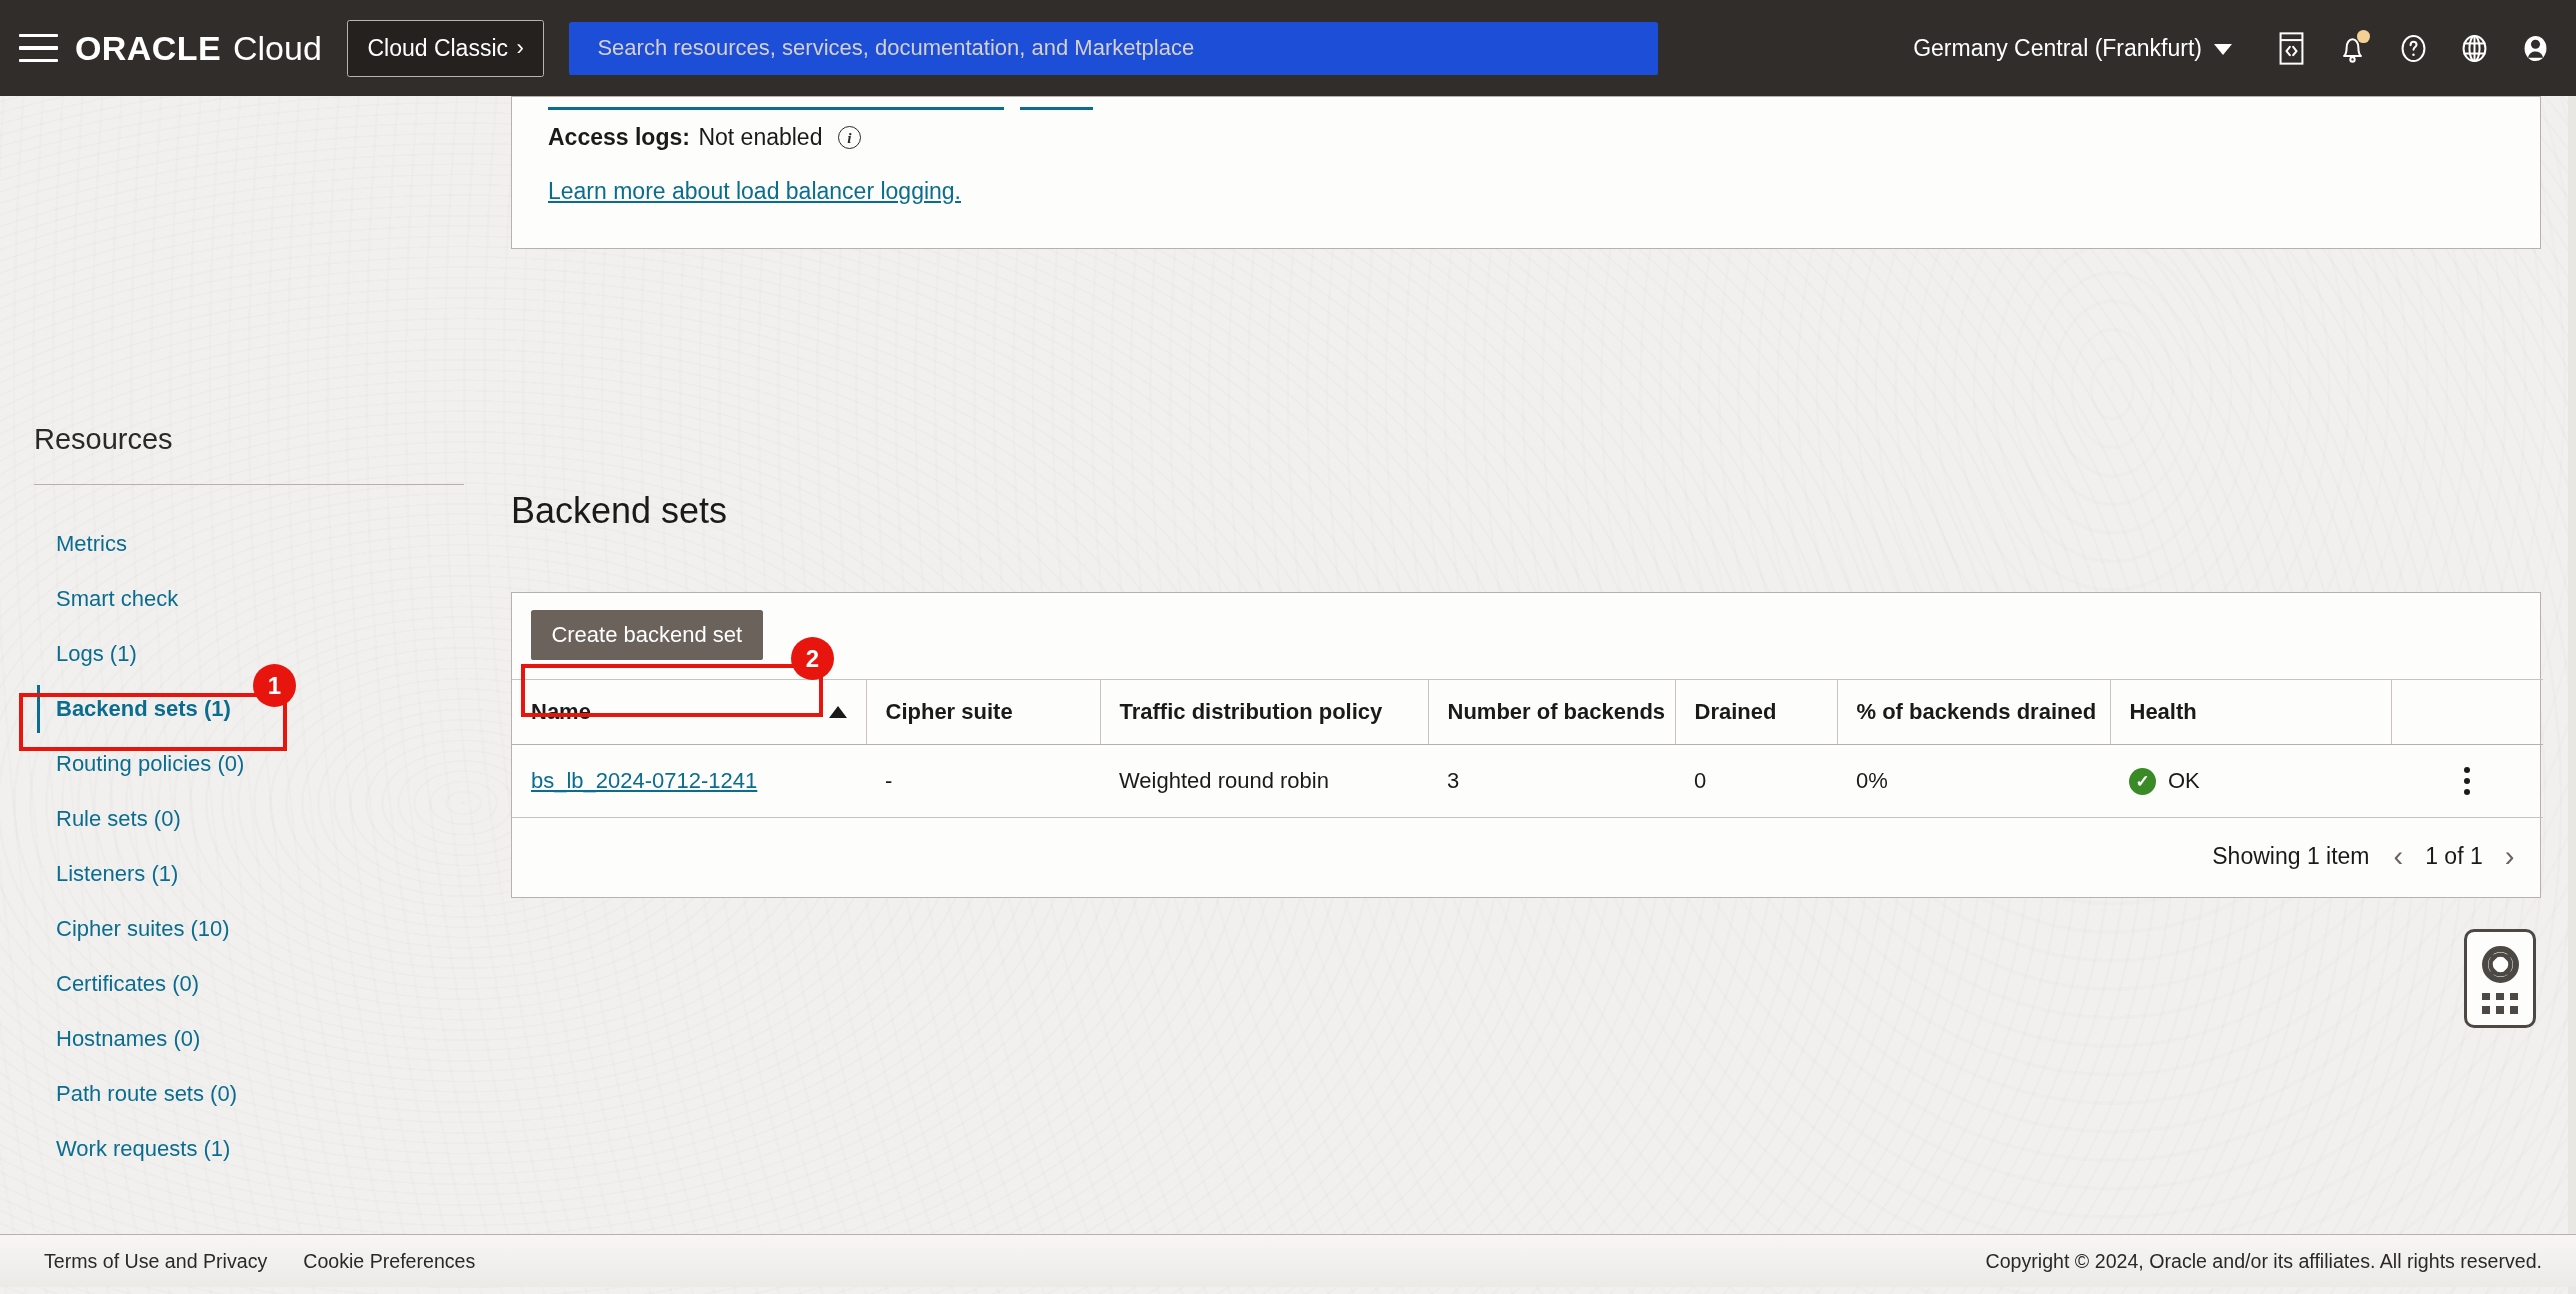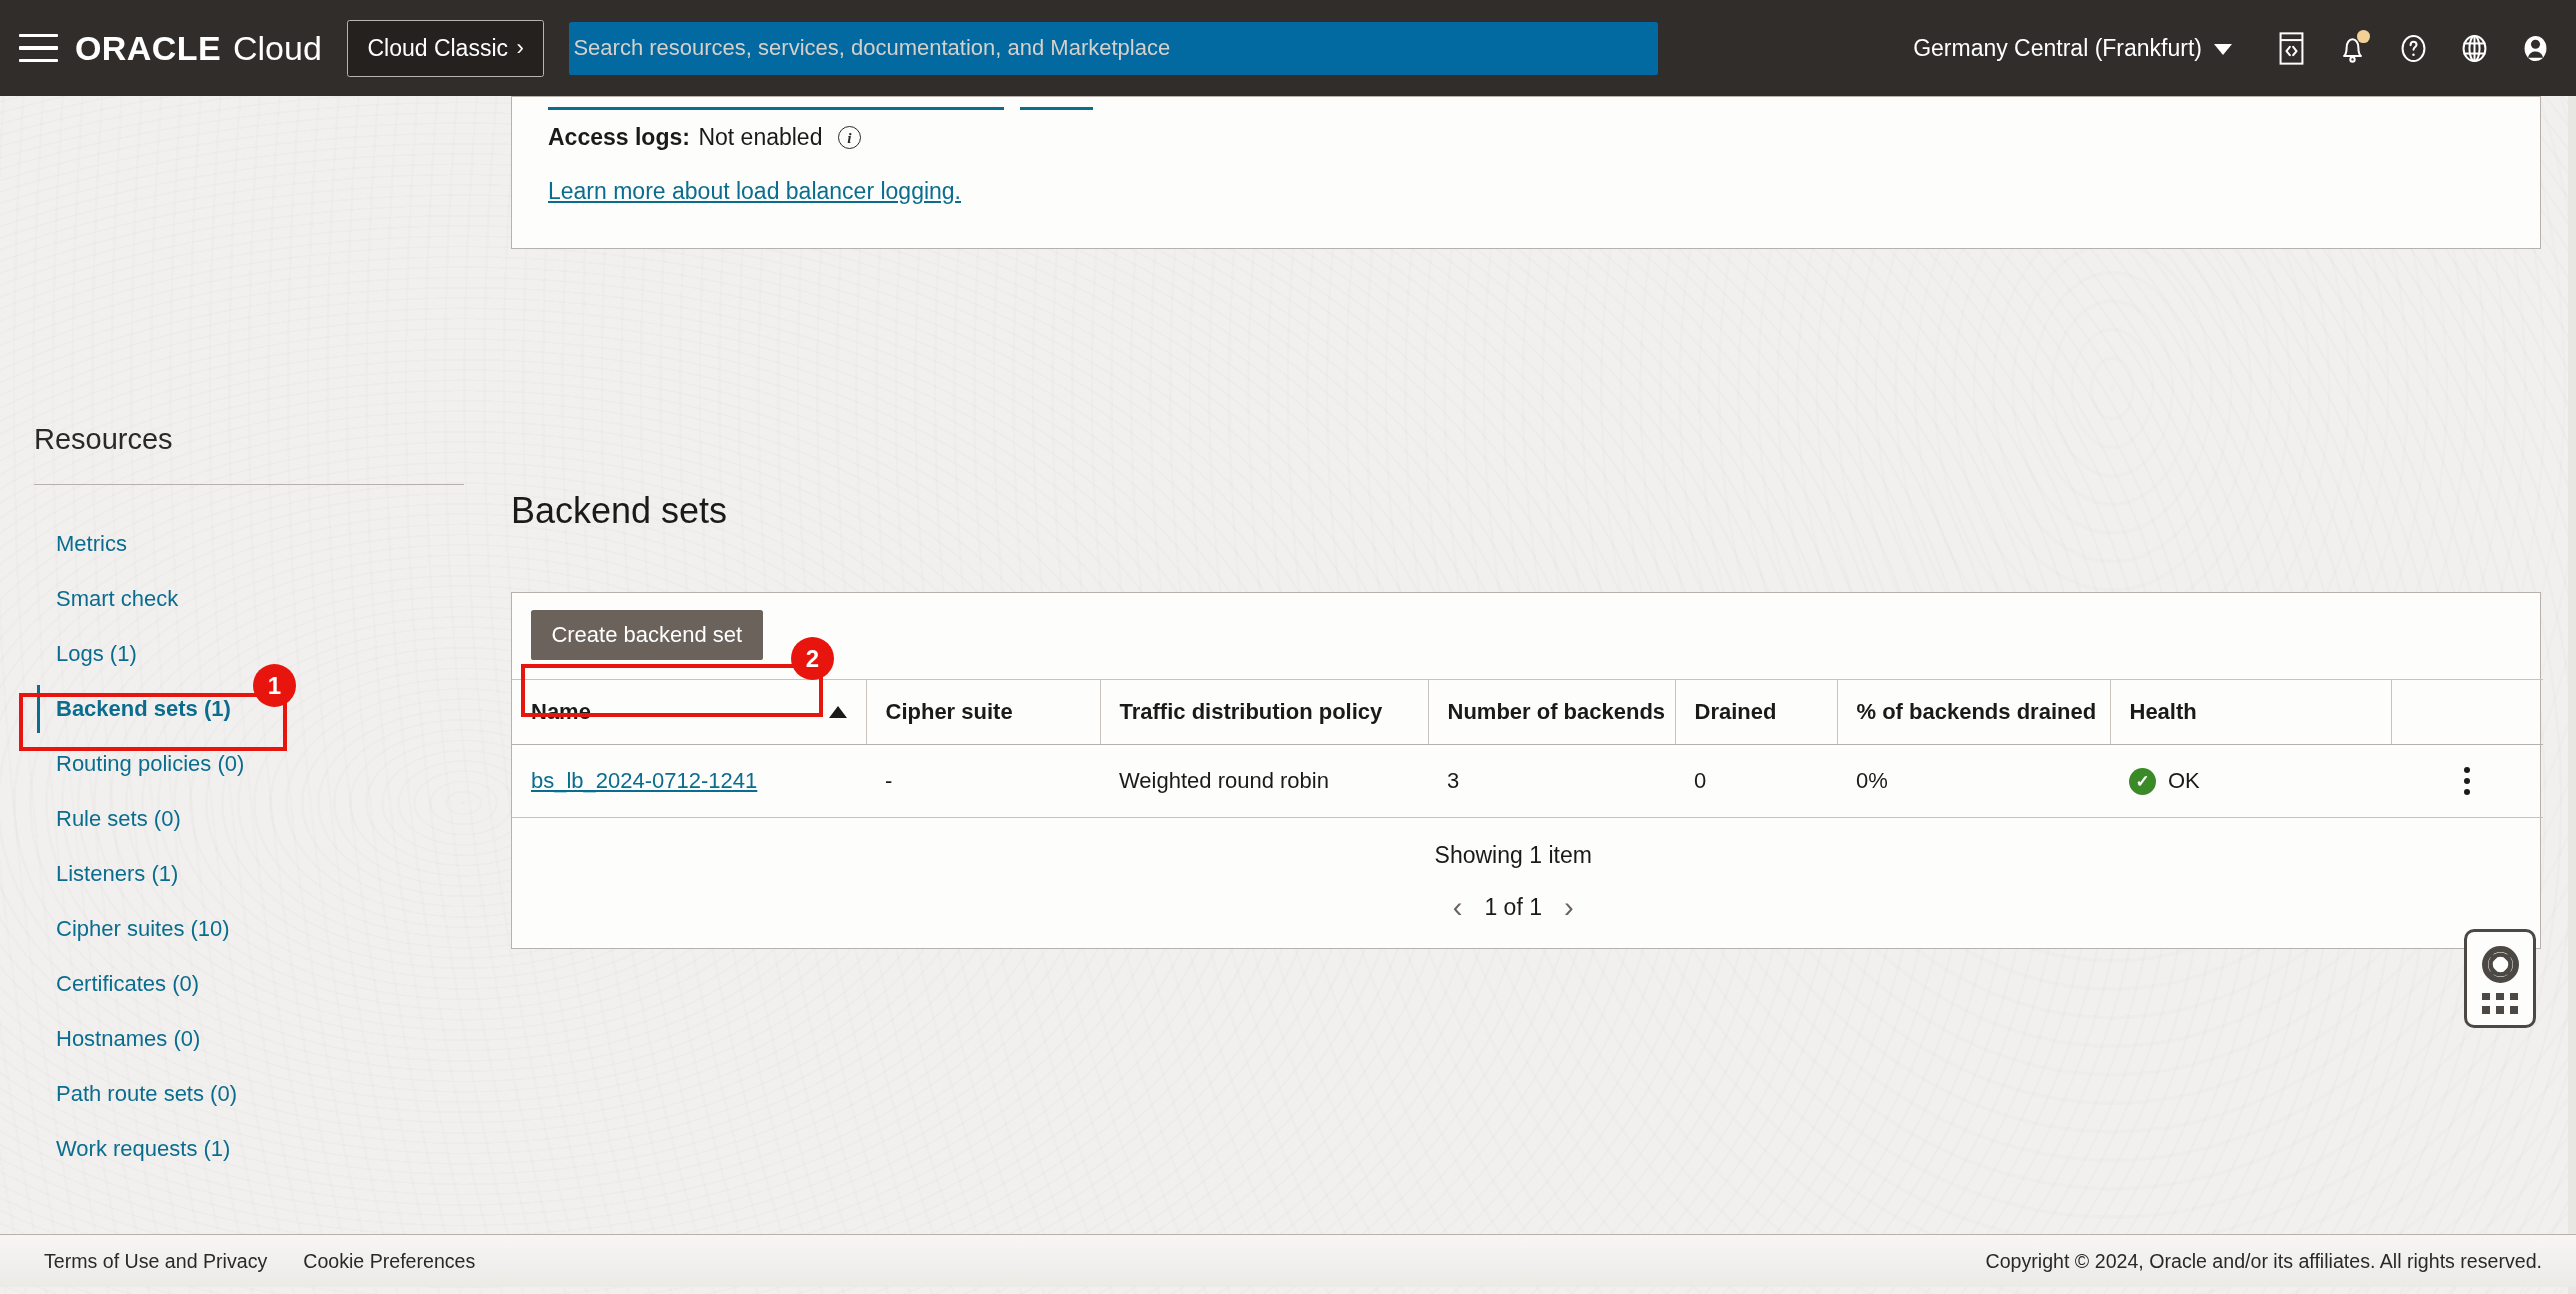--- a/index.html
+++ b/index.html
@@ -66,28 +66,28 @@
     color: #fff;
     font-size: 23px;
     padding: 14px 19px;
     border-radius: 2.6px;
     cursor: pointer;
     margin-right: 25.6px;
   }
   .classic-btn .chev { font-size: 22px; font-weight: 300; line-height: 1; }
 
   .searchbox {
-    background: #0369a1;
+    background: #1d4ed8;
     border: none;
     height: 53px;
     width: 1089px;
     color: #ddd8d3;
     font-size: 22px;
     font-family: "Liberation Sans", sans-serif;
-    padding: 0 4px;
+    padding: 0 28px;
     border-radius: 2.6px;
   }
   .searchbox::placeholder { color: #d5d0ca; opacity: 1; }
 
   .topright {
     display: flex; align-items: center;
     margin-left: auto; margin-right: 22px; gap: 24px;
   }
   .region-sel {
     display: flex; align-items: center; gap: 12px;
@@ -258,21 +258,21 @@
   .kebab {
     display: flex; flex-direction: column; gap: 5.1px;
     align-items: center; cursor: pointer; width: 100%;
   }
   .kebab i { width: 6px; height: 6px; border-radius: 50%; background: #1a1a1a; display: block; }
 
   .bs-footer {
     display: flex; align-items: center; justify-content: flex-end;
     gap: 24px;
     padding: 24px 25.6px 25.6px 0;
-    font-size: 23px; color: #1a1a1a; flex-direction: column;
+    font-size: 23px; color: #1a1a1a;
   }
   .pager { display: flex; align-items: center; gap: 22px; }
   .pg-arrow {
     font-size: 29px; color: #6b625c; cursor: pointer;
     font-weight: 300; line-height: 1;
     font-family: "Liberation Sans", sans-serif;
   }
   .pg-label { font-size: 23px; color: #1a1a1a; }
 
   

